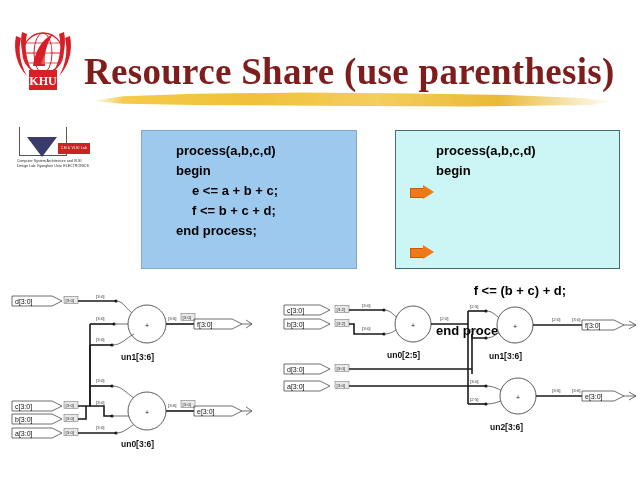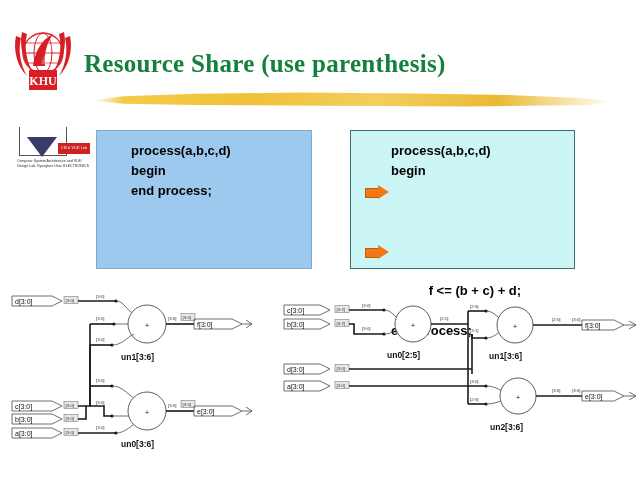--- a/index.html
+++ b/index.html
@@ -8,21 +8,21 @@
     font-family:"Liberation Sans", sans-serif;
     position:relative;
   }
   .slide{position:absolute;inset:0;}
 
   
   .khu-logo{position:absolute;left:11px;top:26px;width:64px;height:66px;}
   .title{
     position:absolute;left:84px;top:50px;
     font-family:"Liberation Serif", serif;
-    font-weight:bold;font-size:25px;color:#15803d;
+    font-weight:bold;font-size:37px;color:#7f1d1d;
     letter-spacing:0.3px;white-space:nowrap;
   }
   .title-rule{
     position:absolute;left:92px;top:92px;width:520px;height:15px;
     background:linear-gradient(90deg,
         rgba(255,255,255,0) 0%,
         #f4c842 6%,
         #efbe2e 30%,
         #f3cb55 55%,
         #e8b62a 78%,
@@ -38,21 +38,21 @@
   .lab-v:before{
     content:"";position:absolute;left:7px;top:10px;width:0;height:0;
     border-left:15px solid transparent;border-right:15px solid transparent;
     border-top:20px solid #3b3b6b;
   }
   .lab-badge{position:absolute;left:41px;top:17px;width:32px;height:11px;background:#cc2222;}
   .lab-badge span{display:block;font-size:3.4px;color:#fff;text-align:center;line-height:11px;letter-spacing:.2px;white-space:nowrap;overflow:hidden;}
   .lab-caption{position:absolute;left:0;top:33px;width:74px;font-size:3.6px;line-height:5.2px;color:#2a2a2a;}
 
   
-  .code-box{position:absolute;box-sizing:border-box;}
+  .code-box{position:absolute;box-sizing:border-box;margin-left:45px;}
   .code-box.left{left:96px;top:130px;width:216px;height:139px;background:#9ec9ef;border:1px solid #7fa9cd;}
   .code-box.right{left:350px;top:130px;width:225px;height:139px;background:#ccf6f6;border:1px solid #3f6f6f;}
   .code-line{
     font-family:"Liberation Sans", sans-serif;
     font-weight:bold;font-size:13px;color:#000;
     line-height:20px;white-space:pre;
   }
   .code-box.left .code-line{padding-left:34px;}
   .code-box.left{padding-top:10px;}
   .code-box.right{padding-top:10px;}
@@ -111,20 +111,22 @@
       <span>CM &amp; VLSI Lab</span>
     </div>
     <div class="lab-caption">Computer System Architecture
 and VLSI Design Lab.
 Kyunghee Univ. ELECTRONICS</div>
   </div>
 
   <div class="code-box left">
     <div class="code-line">process(a,b,c,d)</div>
     <div class="code-line">begin</div>
+    <div class="code-line ind">e &lt;= a + b + c;</div>
+    <div class="code-line ind">f &lt;= b + c + d;</div>
     <div class="code-line">end process;</div>
   </div>
 
   <div class="code-box right">
     <div class="code-line">process(a,b,c,d)</div>
     <div class="code-line">begin</div>
     <div class="code-line ind arrow-row">
       <span class="arrow"><i></i><b></b></span>
     </div>
     <div class="code-line ind arrow-row">

